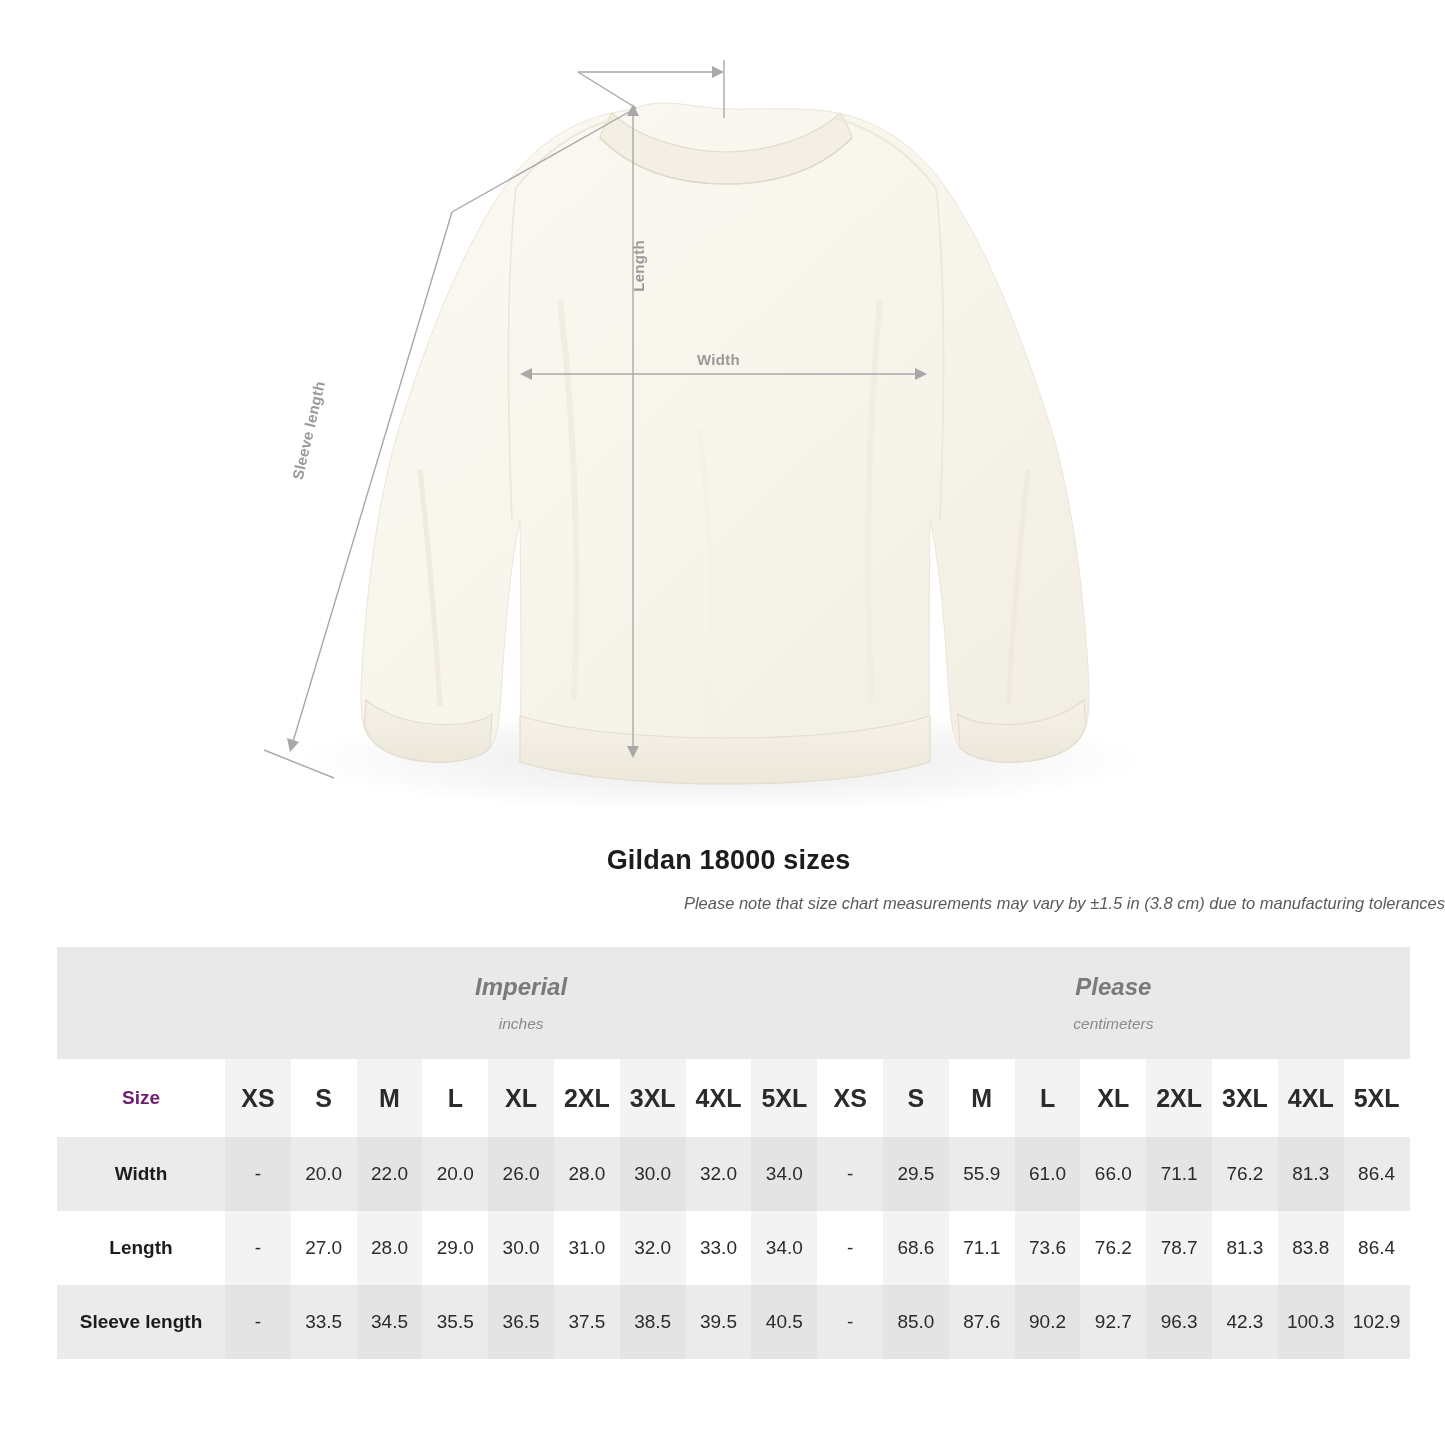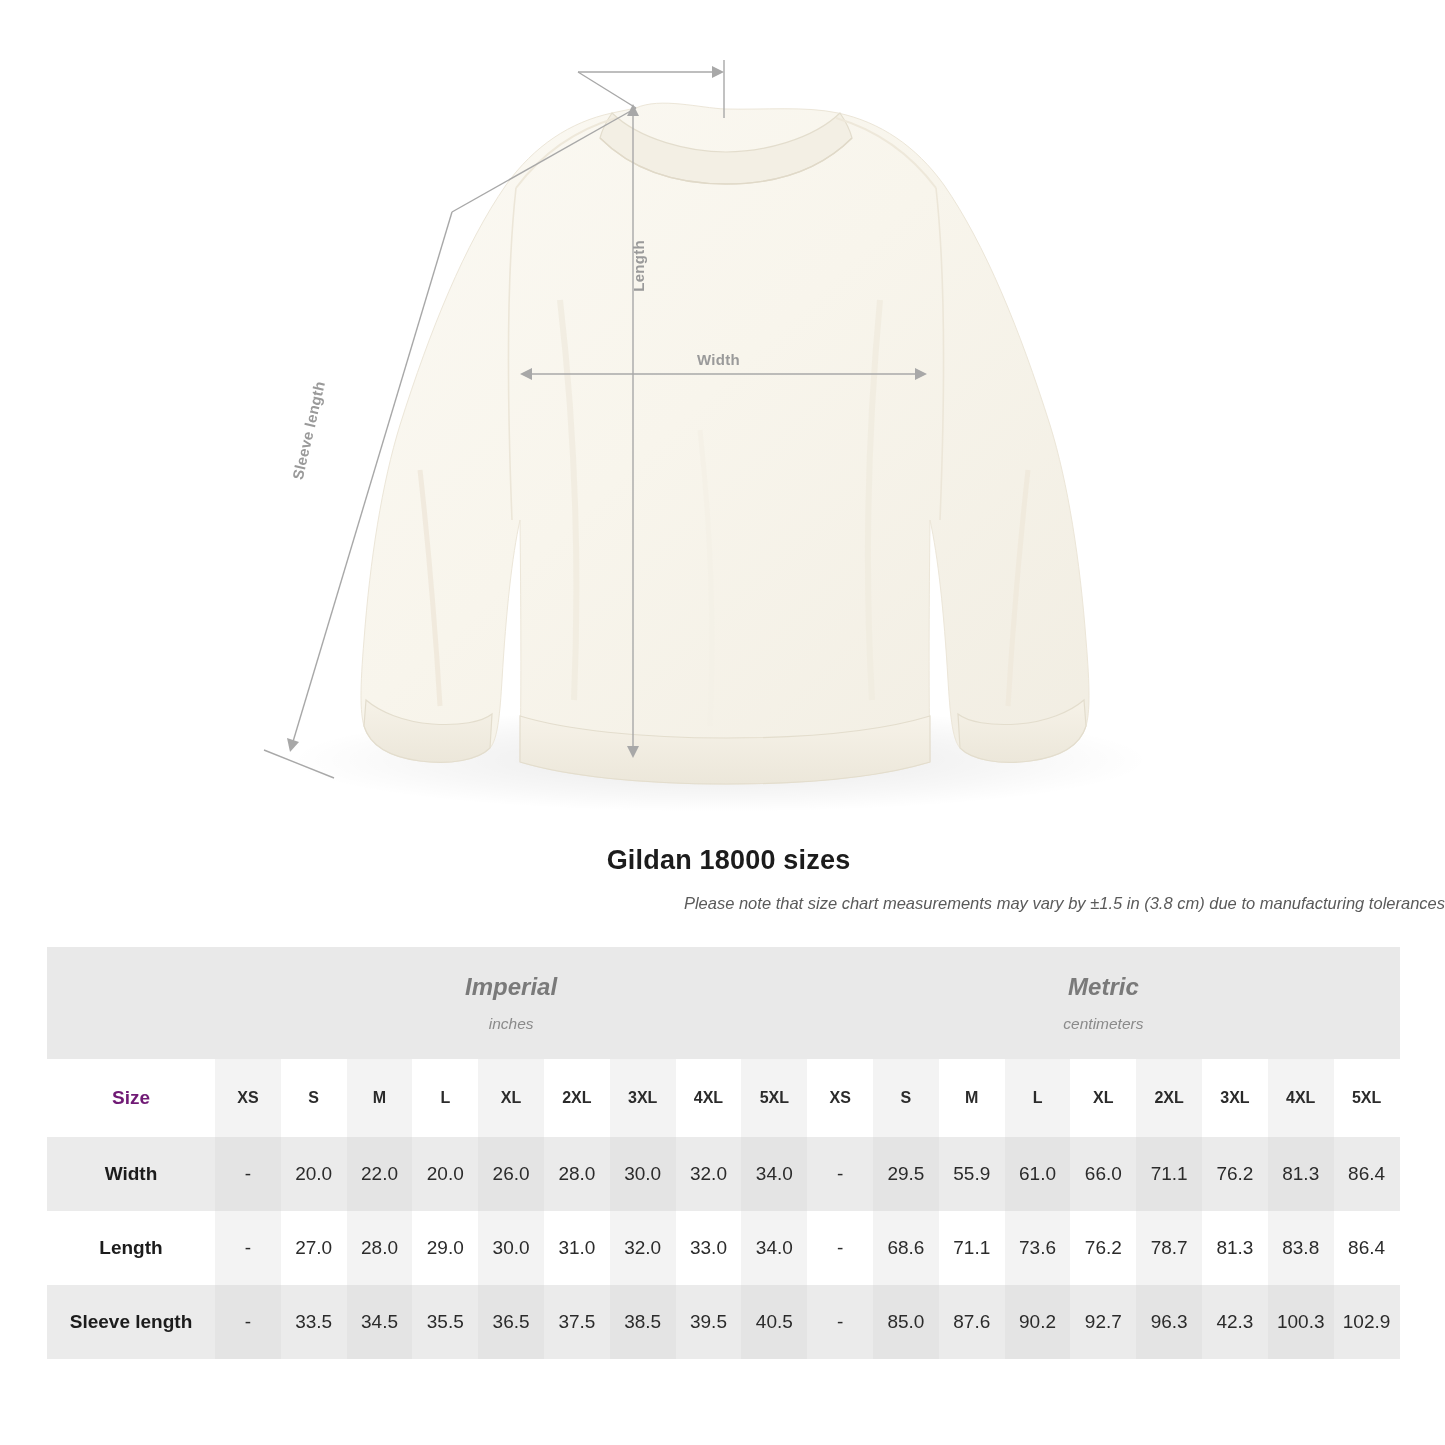--- a/index.html
+++ b/index.html
@@ -65,21 +65,21 @@
     font-size: 16.5px;
     font-style: italic;
     color: #5a5a5a;
     margin: 0;
     text-align: right;
   }
 
   
   #size-table-wrap {
     position: absolute;
-    left: 47px; top: 947px;
+    left: 57px; top: 947px;
     width: 1351px;
   }
   table.size-table {
     border-collapse: collapse;
     width: 1351px;
     table-layout: fixed;
   }
   table.size-table td, table.size-table th {
     border: none;
     text-align: center;
@@ -101,21 +101,21 @@
   }
   .unit-sub {
     font-size: 15.5px;
     font-style: italic;
     color: #8a8a8a;
     margin-top: 15px;
   }
 
   .head-row td {
     height: 78px;
-    font-size: 16px;
+    font-size: 25px;
     color: #2b2b2b;
     background: #ffffff;
   }
   .head-row td.rowhead {
     font-size: 19px;
     font-weight: bold;
     color: #701a75;
     background: #ffffff;
   }
   .head-row td.colhead {
@@ -283,21 +283,21 @@
       </colgroup>
       <tbody>
 
         <tr class="unit-row">
           <td></td>
           <td colspan="9">
             <div class="unit-name">Imperial</div>
             <div class="unit-sub">inches</div>
           </td>
           <td colspan="9">
-            <div class="unit-name">Metric</div>
+            <div class="unit-name">Please</div>
             <div class="unit-sub">centimeters</div>
           </td>
         </tr>
 
         <tr class="head-row">
           <td class="rowhead">Size</td>
           <td class="colhead col-alt">XS</td>
           <td class="colhead">S</td>
           <td class="colhead col-alt">M</td>
           <td class="colhead">L</td>

